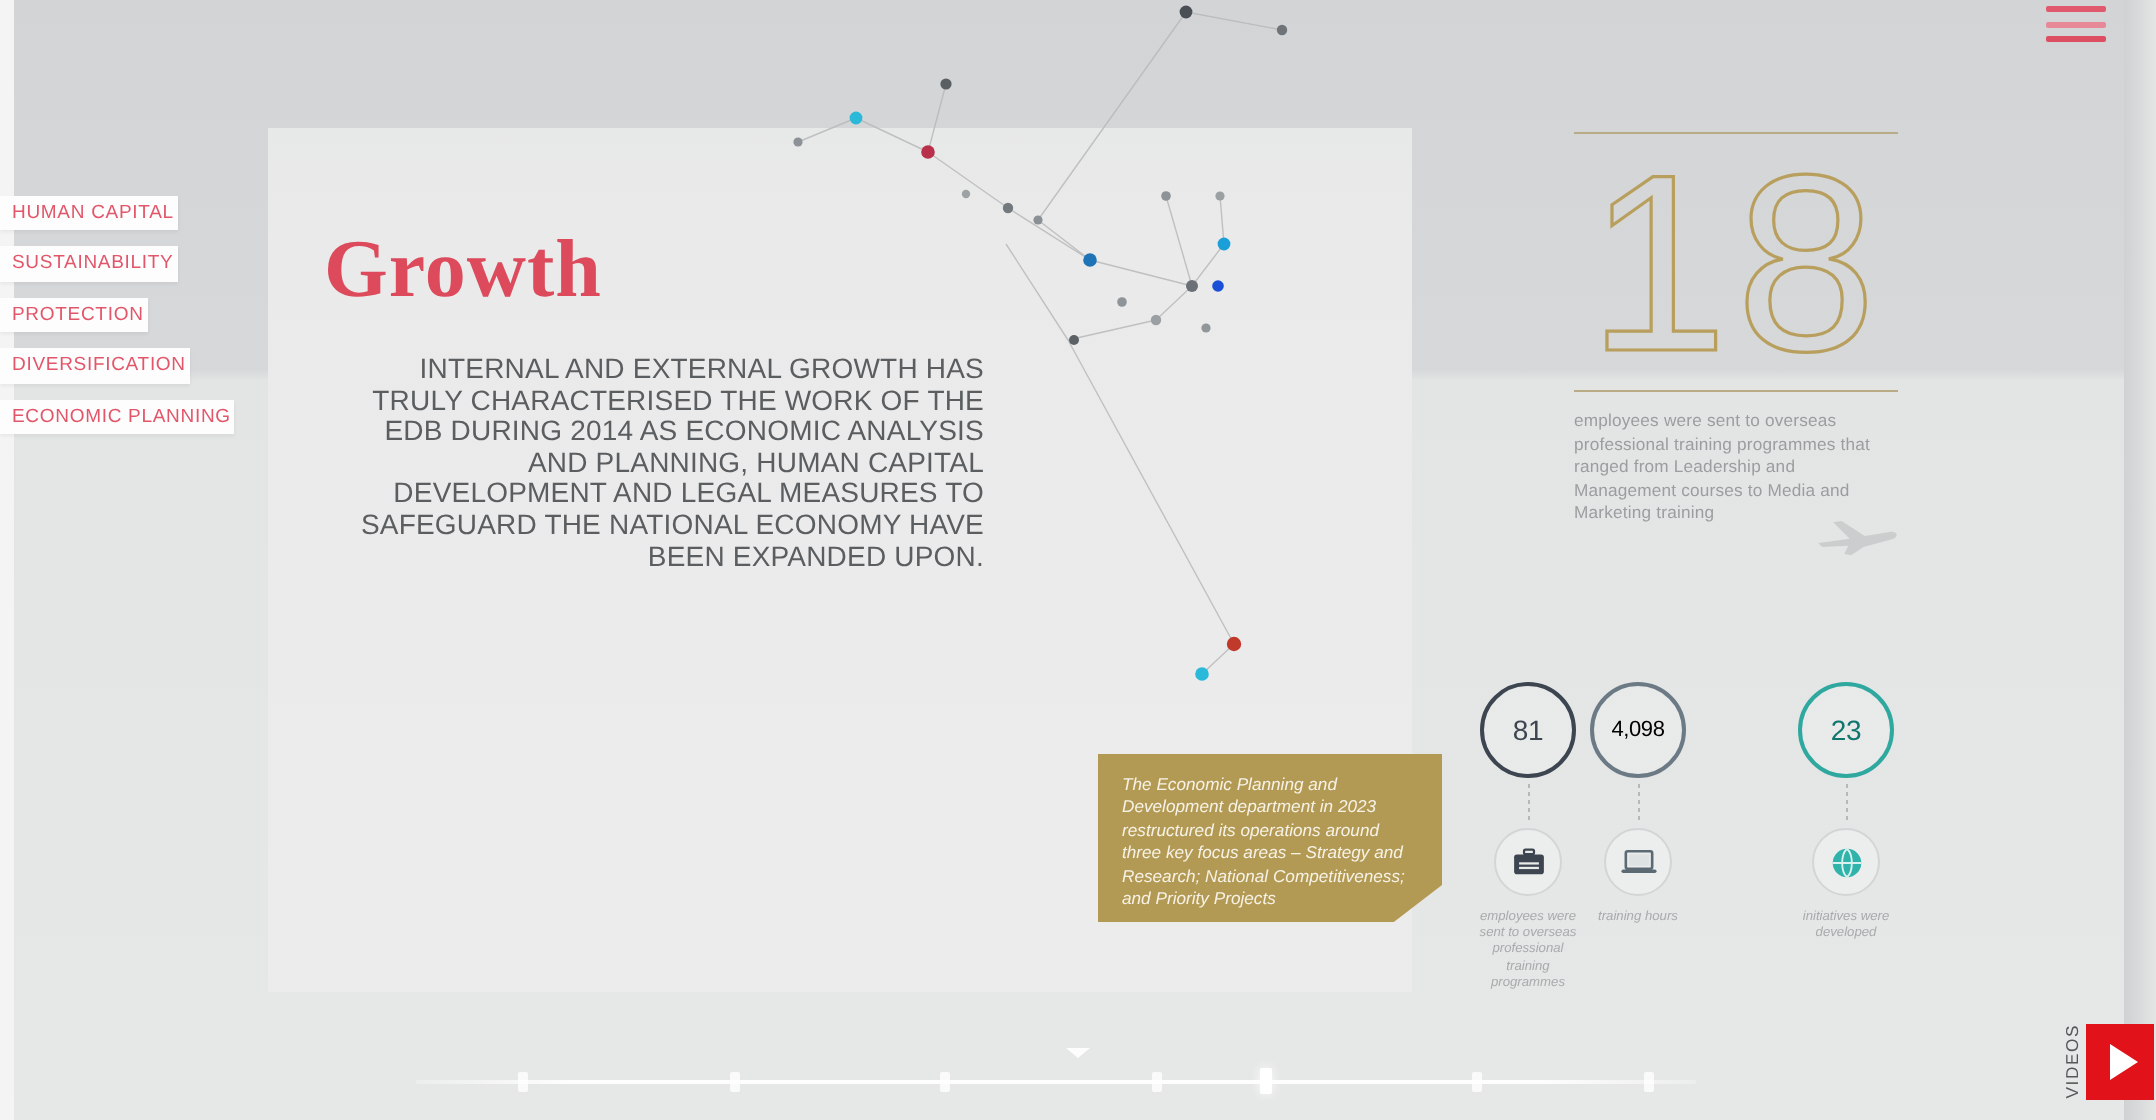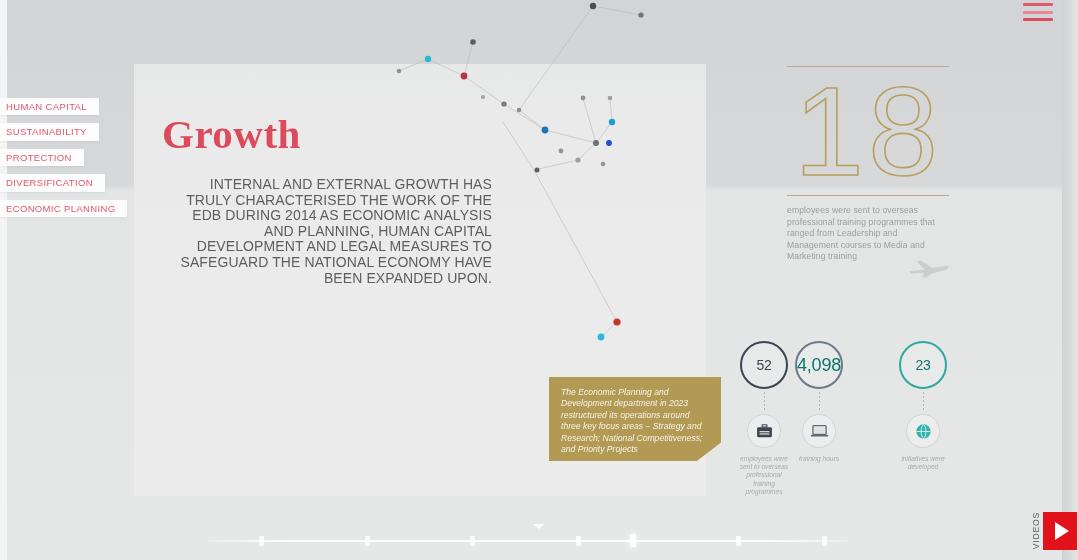--- a/index.html
+++ b/index.html
@@ -18,21 +18,21 @@
   .edge-right { position:absolute; right:0; top:0; width:16px; height:560px;
     background:linear-gradient(90deg,#cfd1d2,#e4e5e5); }
 
   
   #leftnav { position:absolute; left:0; top:96px; width:130px; z-index:40; }
   .navitem {
     background:#fdfdfd;
     color:#e2566a;
     font-size:9.5px;
     letter-spacing:.35px;
-    padding:4px 12px 3px 6px;
+    padding:4px 2px 3px 6px;
     margin-bottom:6px;
     display:inline-block;
     white-space:nowrap;
     line-height:1.1;
     box-shadow:0 1px 2px rgba(0,0,0,.06);
     cursor:pointer;
   }
 
   
   #hamburger { position:absolute; right:25px; top:3px; width:30px; height:18px;
@@ -187,37 +187,37 @@
     <svg id="plane" viewBox="0 0 64 32">
       <path d="M3 21 L26 18 L14 6 L20 5 L37 16 L55 13 C60 12 62 16 58 18 L36 24 L27 30 L22 29 L25 23 L6 24 Z" fill="#b9bcbd"></path>
     </svg>
   </div>
 </aside>
 
 <div id="circles">
 
   <div class="stat-col" style="left:0;">
     <div class="ring" style="border-color:#3c4550;">
-      <span style="color:#3c4550;">52</span>
+      <span style="color:#3c4550;">81</span>
     </div>
     <div class="connector"></div>
     <div class="icon-ring">
       <svg width="17" height="15" viewBox="0 0 24 21">
         <rect x="8.5" y="1" width="7" height="3.2" rx="1" fill="none" stroke="#3c4550" stroke-width="1.6"></rect>
         <rect x="1.5" y="4.5" width="21" height="14" rx="2" fill="#3c4550"></rect>
         <rect x="5" y="10" width="14" height="1.6" fill="#e9eaea"></rect>
         <rect x="5" y="13.2" width="14" height="1.6" fill="#e9eaea"></rect>
       </svg>
     </div>
     <div class="mini-label">employees were sent to overseas professional training programmes</div>
   </div>
 
   <div class="stat-col" style="left:55px;">
     <div class="ring" style="border-color:#6c7a85;">
-      <span style="color:#0f766e;font-size:18px;">4,098</span>
+      <span style="color:#000000;font-size:11px;">4,098</span>
     </div>
     <div class="connector"></div>
     <div class="icon-ring">
       <svg width="19" height="15" viewBox="0 0 26 20">
         <rect x="4" y="2" width="18" height="12" rx="1.2" fill="none" stroke="#5c6a74" stroke-width="1.8"></rect>
         <rect x="6" y="4" width="14" height="8" fill="#dfe2e3"></rect>
         <rect x="1" y="14.5" width="24" height="2.4" rx="1.2" fill="#5c6a74"></rect>
       </svg>
     </div>
     <div class="mini-label">training hours</div>

